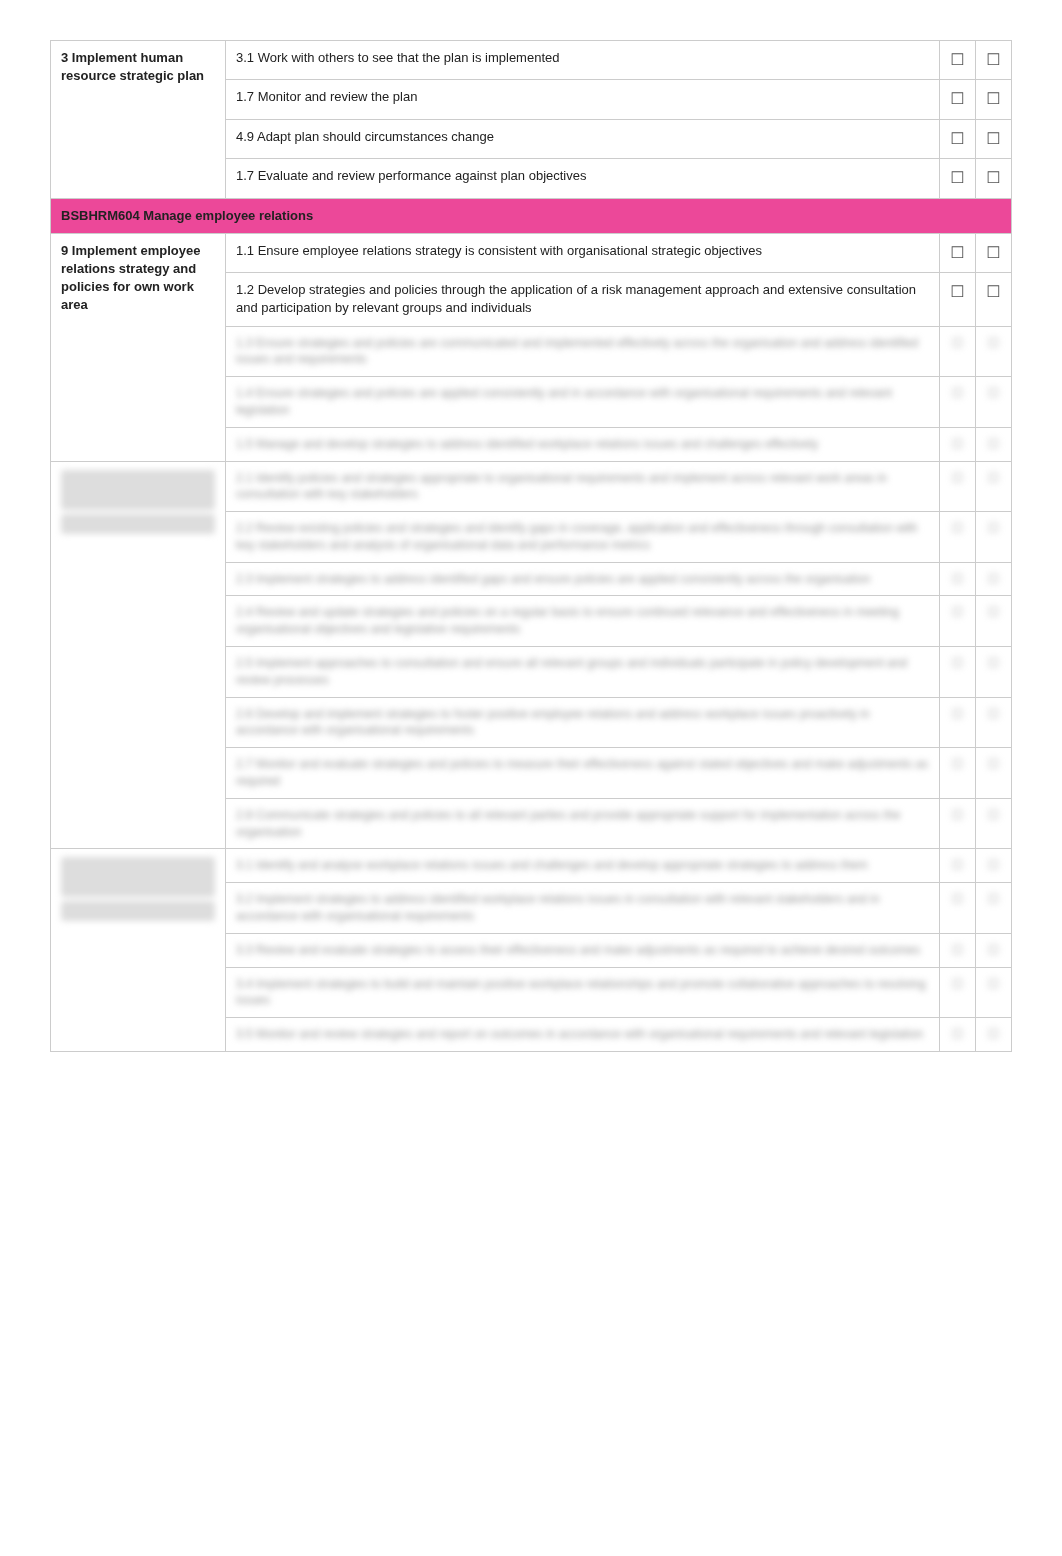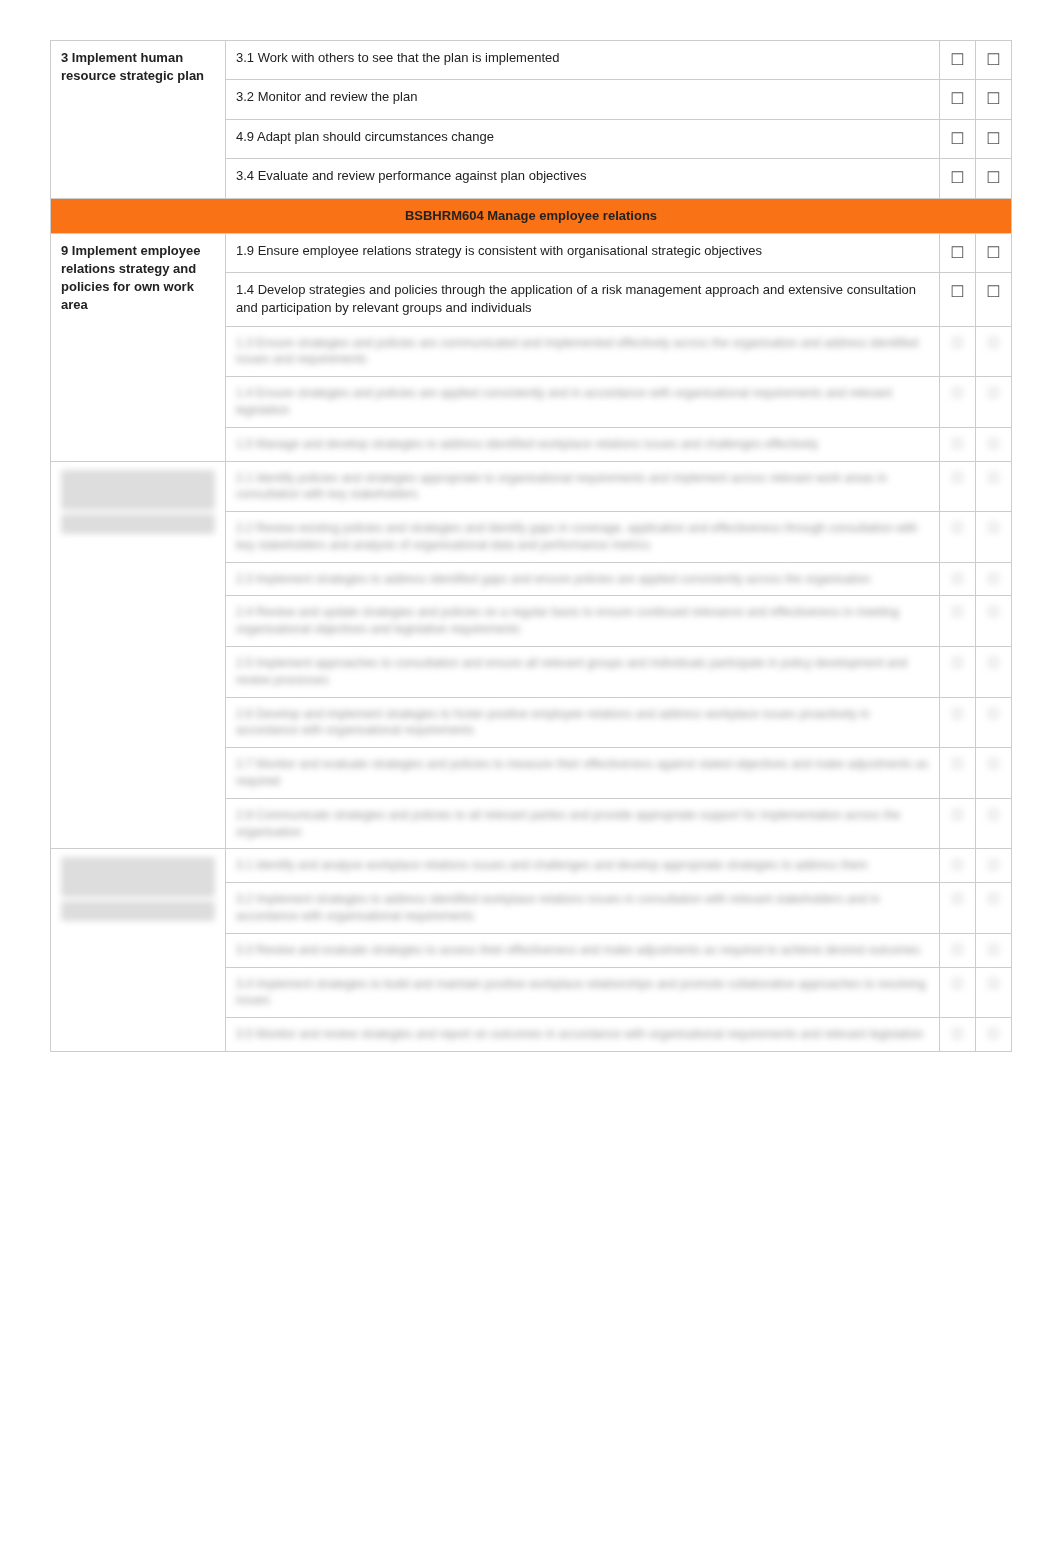--- a/index.html
+++ b/index.html
@@ -18,23 +18,22 @@
       border: 1px solid #ccc;
       padding: 8px 10px;
       vertical-align: top;
       line-height: 1.4;
     }
     .col-unit { width: 175px; }
     .col-criterion { width: auto; }
     .col-check1 { width: 36px; text-align: center; }
     .col-check2 { width: 36px; text-align: center; }
     .section-header td {
-      text-align: center;
       font-weight: bold;
-      background: #f97316;
+      background: #ec4899;
     }
     .checkbox-cell {
       text-align: center;
       font-size: 16px;
       color: #555;
     }
     .blurred {
       filter: blur(3px);
       color: #999;
       font-size: 12px;
@@ -52,49 +51,49 @@
   <tbody>
       <tr>
     <td class="col-unit" rowspan="4">
       <span class="unit-label">3 Implement human resource strategic plan</span>
     </td>
     <td class="col-criterion">3.1 Work with others to see that the plan is implemented</td>
     <td class="col-check1 checkbox-cell">☐</td>
     <td class="col-check2 checkbox-cell">☐</td>
   </tr>
   <tr>
-    <td class="col-criterion">3.2 Monitor and review the plan</td>
+    <td class="col-criterion">1.7 Monitor and review the plan</td>
     <td class="col-check1 checkbox-cell">☐</td>
     <td class="col-check2 checkbox-cell">☐</td>
   </tr>
   <tr>
     <td class="col-criterion">4.9 Adapt plan should circumstances change</td>
     <td class="col-check1 checkbox-cell">☐</td>
     <td class="col-check2 checkbox-cell">☐</td>
   </tr>
   <tr>
-    <td class="col-criterion">3.4 Evaluate and review performance against plan objectives</td>
+    <td class="col-criterion">1.7 Evaluate and review performance against plan objectives</td>
     <td class="col-check1 checkbox-cell">☐</td>
     <td class="col-check2 checkbox-cell">☐</td>
   </tr>
 
   <tr class="section-header">
     <td colspan="4">BSBHRM604 Manage employee relations</td>
   </tr>
 
   <tr>
     <td class="col-unit" rowspan="5">
       <span class="unit-label">9 Implement employee relations strategy and policies for own work area</span>
     </td>
-    <td class="col-criterion">1.9 Ensure employee relations strategy is consistent with organisational strategic objectives</td>
+    <td class="col-criterion">1.1 Ensure employee relations strategy is consistent with organisational strategic objectives</td>
     <td class="col-check1 checkbox-cell">☐</td>
     <td class="col-check2 checkbox-cell">☐</td>
   </tr>
   <tr>
-    <td class="col-criterion">1.4 Develop strategies and policies through the application of a risk management approach and extensive consultation and participation by relevant groups and individuals</td>
+    <td class="col-criterion">1.2 Develop strategies and policies through the application of a risk management approach and extensive consultation and participation by relevant groups and individuals</td>
     <td class="col-check1 checkbox-cell">☐</td>
     <td class="col-check2 checkbox-cell">☐</td>
   </tr>
   <tr>
     <td class="col-criterion blurred">1.3 Ensure strategies and policies are communicated and implemented effectively across the organisation and address identified issues and requirements</td>
     <td class="col-check1 checkbox-cell blurred">☐</td>
     <td class="col-check2 checkbox-cell blurred">☐</td>
   </tr>
   <tr>
     <td class="col-criterion blurred">1.4 Ensure strategies and policies are applied consistently and in accordance with organisational requirements and relevant legislation</td>

